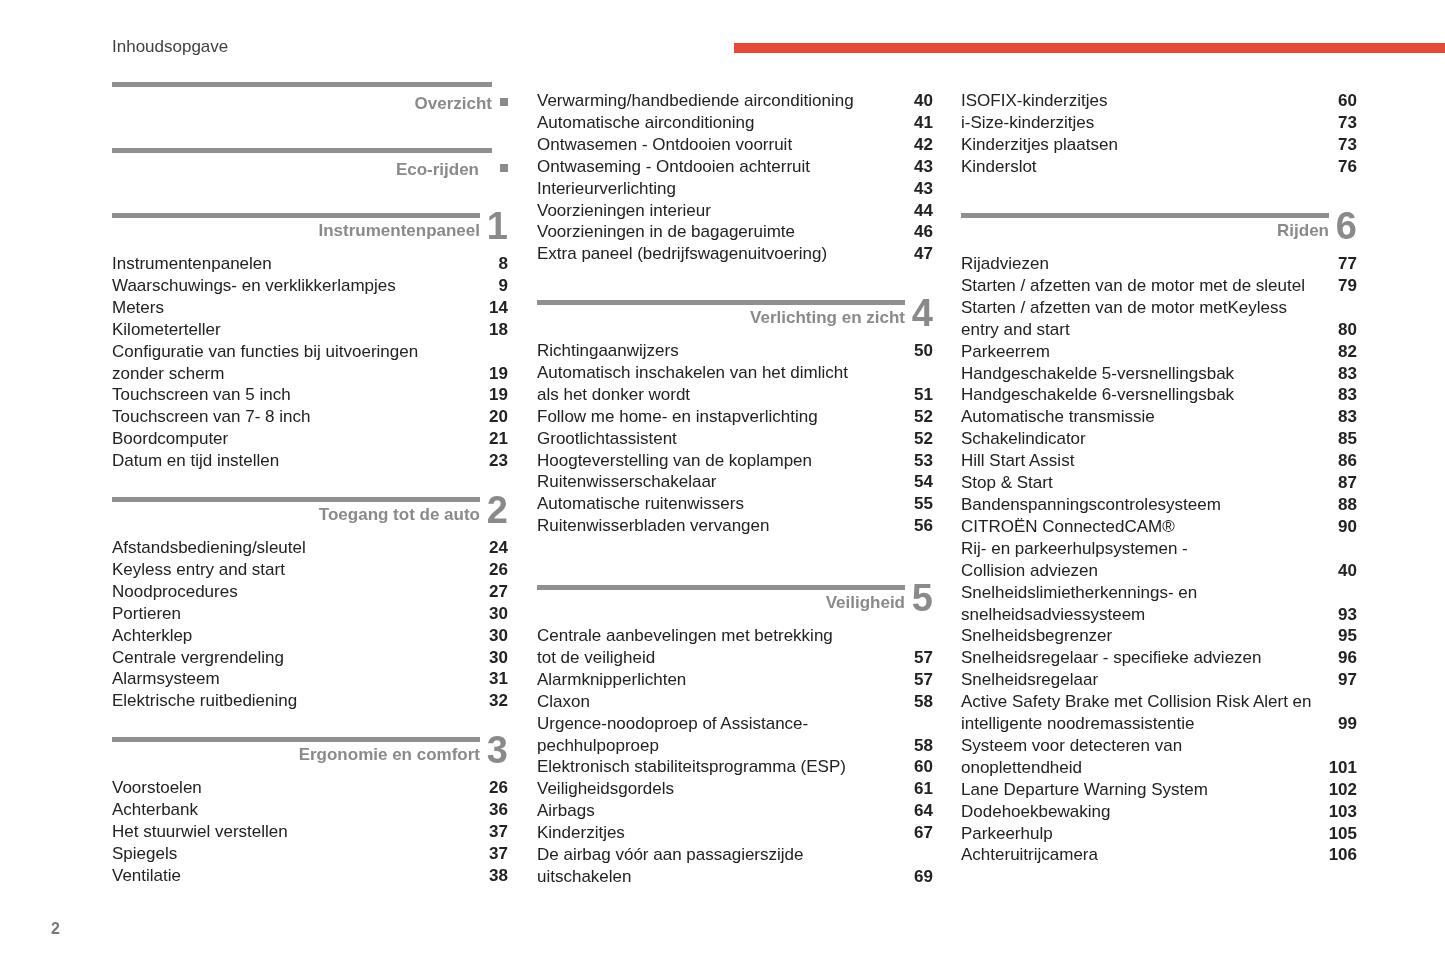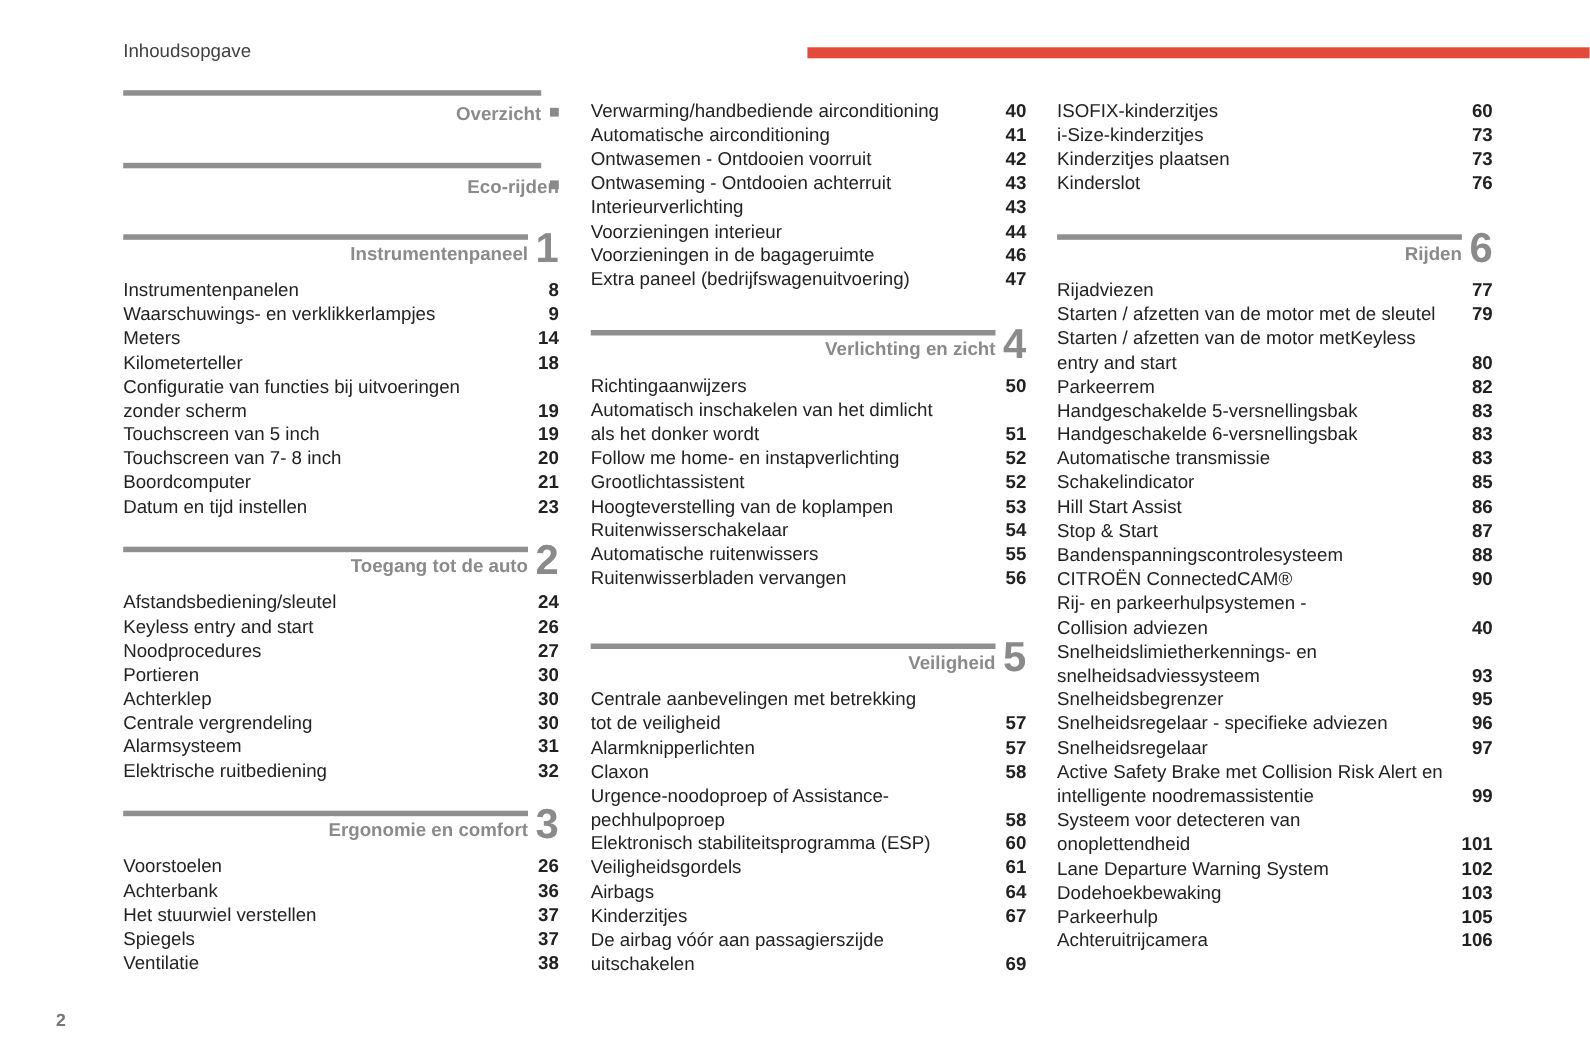--- a/index.html
+++ b/index.html
@@ -57,21 +57,21 @@
       <div class="sec-head">
         <div class="sec-rule" style="width: 380px;"></div>
         <div class="sec-square"></div>
         <div class="sec-title" style="right: 16px;">Overzicht</div>
       </div>
     </div>
     <div class="section" style="top: 148px;">
       <div class="sec-head">
         <div class="sec-rule" style="width: 380px;"></div>
         <div class="sec-square"></div>
-        <div class="sec-title" style="right: 0;">Eco-rijden</div>
+        <div class="sec-title" style="right: 29px;">Eco-rijden</div>
       </div>
     </div>
     <div class="section" style="top: 213px;">
       <div class="sec-head" style="height: 40px;">
         <div class="sec-rule" style="width: 368px;"></div>
         <div class="sec-num">1</div>
         <div class="sec-title" style="right: 28px; top: 8px;">Instrumentenpaneel</div>
       </div>
       <div class="entry">
         <span class="lbl">Instrumentenpanelen</span>

